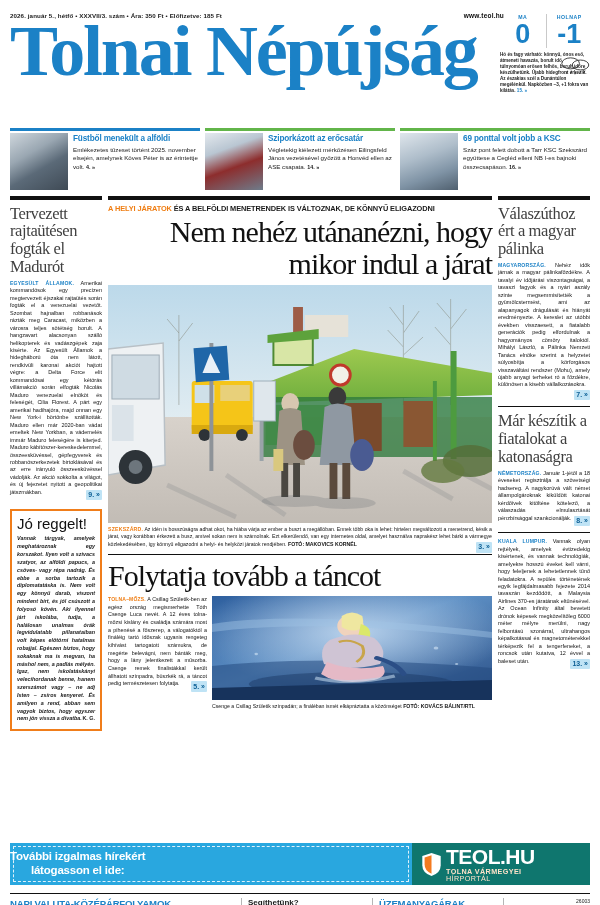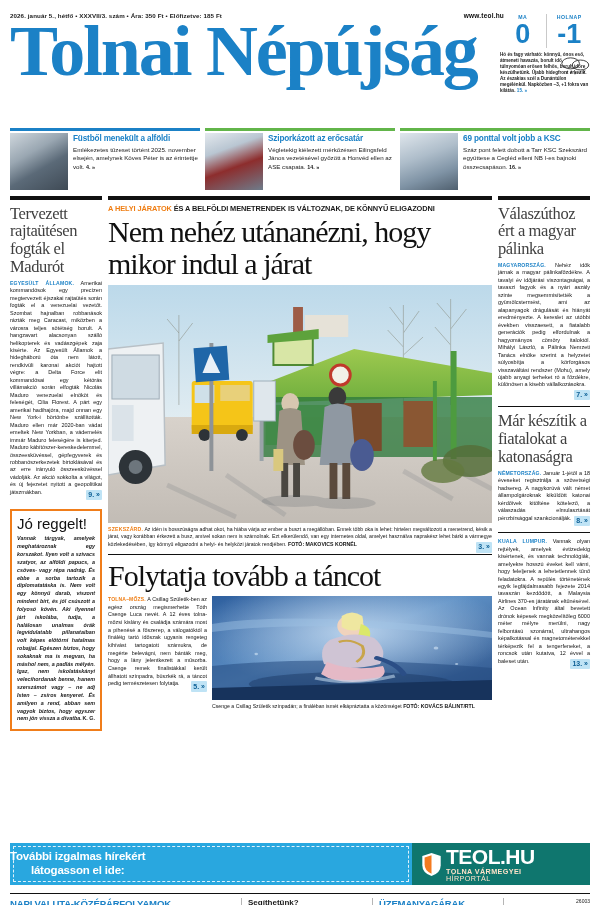--- a/index.html
+++ b/index.html
@@ -118,21 +118,21 @@
   .kicker{
     font-size:7.4px;font-weight:700;letter-spacing:-.1px;
     margin:4px 0 3px 0;line-height:1.1;
   }
   .kicker .hl-orange{color:#ef7d12;}
   .kicker .hl-blue{color:#1b81c6;}
   .headline{
     font-family:"Liberation Serif", serif;
     font-weight:400;color:#111;letter-spacing:-1px;
   }
-  .headline-1{font-size:30px;line-height:1.07;}
+  .headline-1{font-size:30px;line-height:1.07;text-align:right;}
   .headline-2{font-size:30px;line-height:1.07;}
 
   .photo{
     width:100%;position:relative;overflow:hidden;background:#cfd9e0;
   }
   .caption{
     font-size:5.2px;line-height:1.42;text-align:justify;margin-top:3px;color:#141414;
   }
   .caption b.loc{color:#ef7d12;font-weight:700;letter-spacing:.2px;}
   .caption .credit{font-weight:700;}

